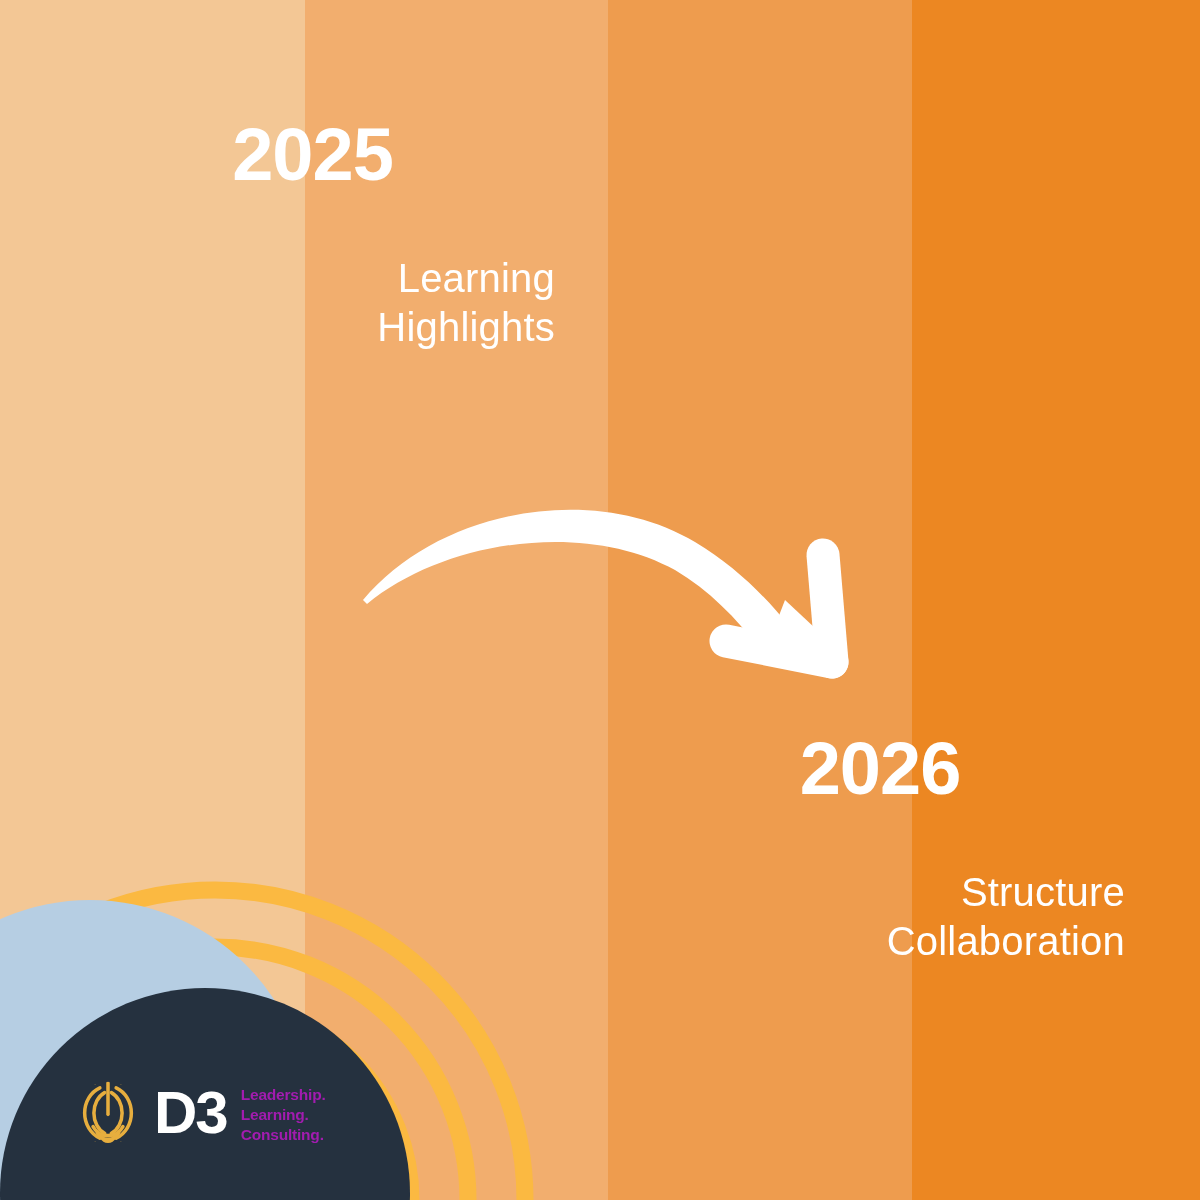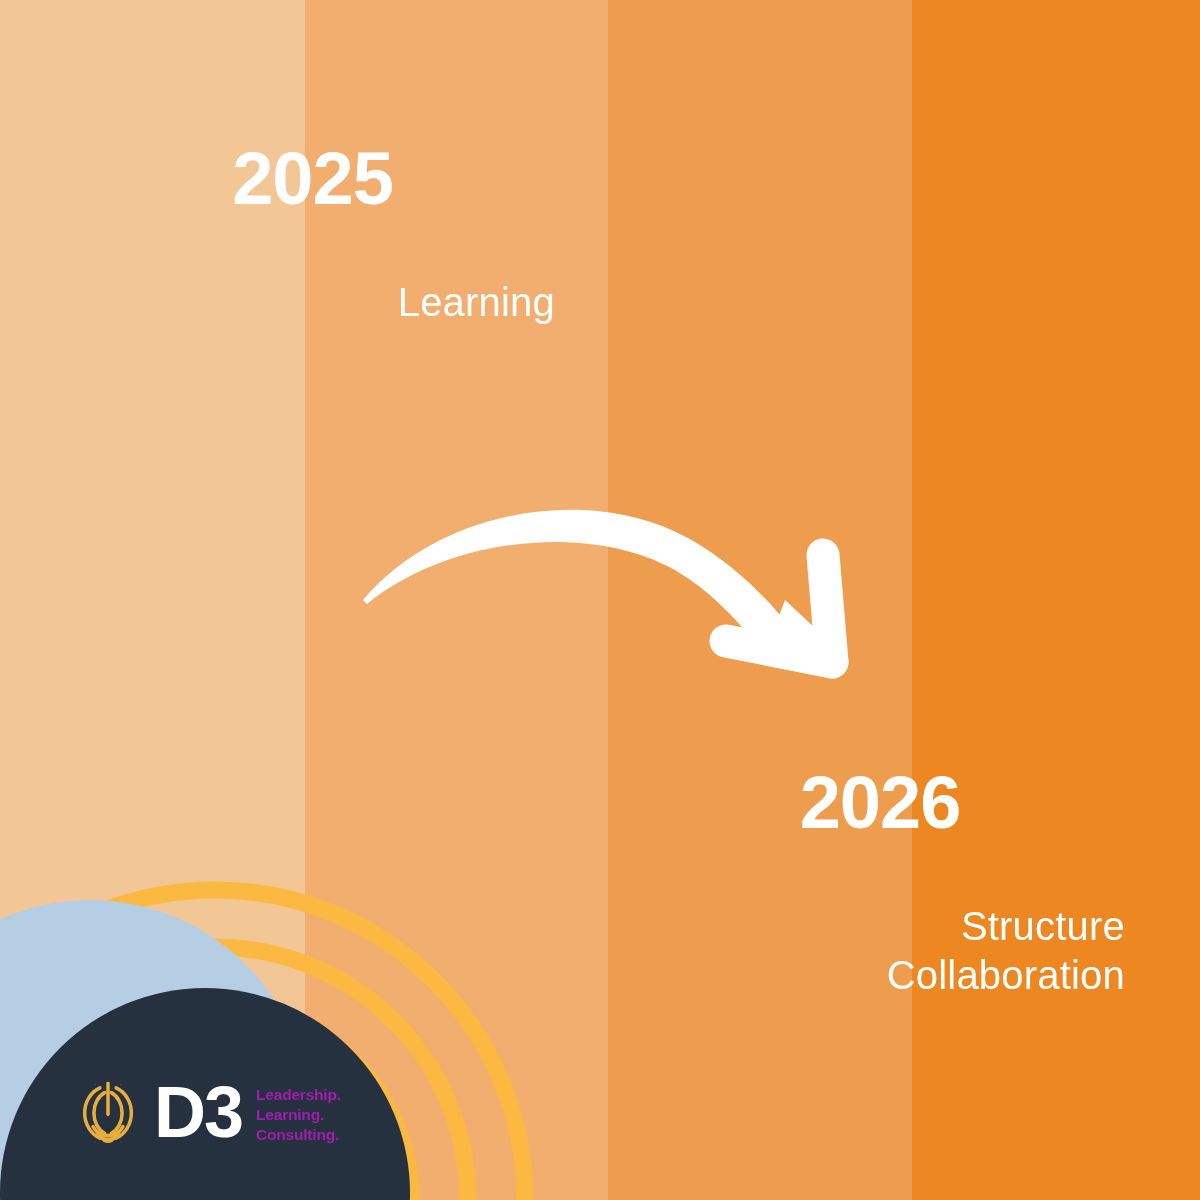--- a/index.html
+++ b/index.html
@@ -65,21 +65,21 @@
     position: absolute;
     left: 74px;
     top: 1079px;
     display: flex;
     align-items: center;
     gap: 12px;
   }
   .logo-mark { width: 68px; height: 68px; display: block; flex: 0 0 auto; }
   .logo-word {
     color: #ffffff;
-    font-size: 72px;
+    font-size: 60px;
     font-weight: 700;
     letter-spacing: -2px;
     line-height: 0.82;
     margin-right: 2px;
     font-family: "Liberation Sans", sans-serif;
   }
   .logo-tagline {
     color: #a21caf;
     font-size: 15.5px;
     font-weight: 700;
@@ -112,22 +112,22 @@
   }
   .block .lines {
     font-size: 40px;
     font-weight: 300;
     line-height: 1.22;
     letter-spacing: 0.2px;
     text-align: right;
   }
   .block .lines div { white-space: nowrap; }
 
-  #block-2025 { left: 70px;  top: 118px;  width: 485px; margin-top: 24px; }
-  #block-2026 { left: 635px; top: 766px;  width: 490px; }
+  #block-2025 { left: 70px;  top: 118px;  width: 485px; }
+  #block-2026 { left: 635px; top: 732px;  width: 490px; }
 </style>
 </head>
 <body>
 
 <div id="canvas">
 
   <div class="bands">
     <div class="band band-1"></div>
     <div class="band band-2"></div>
     <div class="band band-3"></div>
@@ -192,20 +192,21 @@
       <path d="M 478 75 L 487 182"></path>
       <path d="M 381 161 L 487 182"></path>
     </g>
     <path d="M 440 120 L 500 176 L 420 172 Z" fill="#FFFFFF"></path>
   </svg>
 
   <div class="block" id="block-2025">
     <div class="year">2025</div>
     <div class="lines">
       <div>Learning</div>
+      <div>Highlights</div>
     </div>
   </div>
 
   <div class="block" id="block-2026">
     <div class="year">2026</div>
     <div class="lines">
       <div>Structure</div>
       <div>Collaboration</div>
     </div>
   </div>

